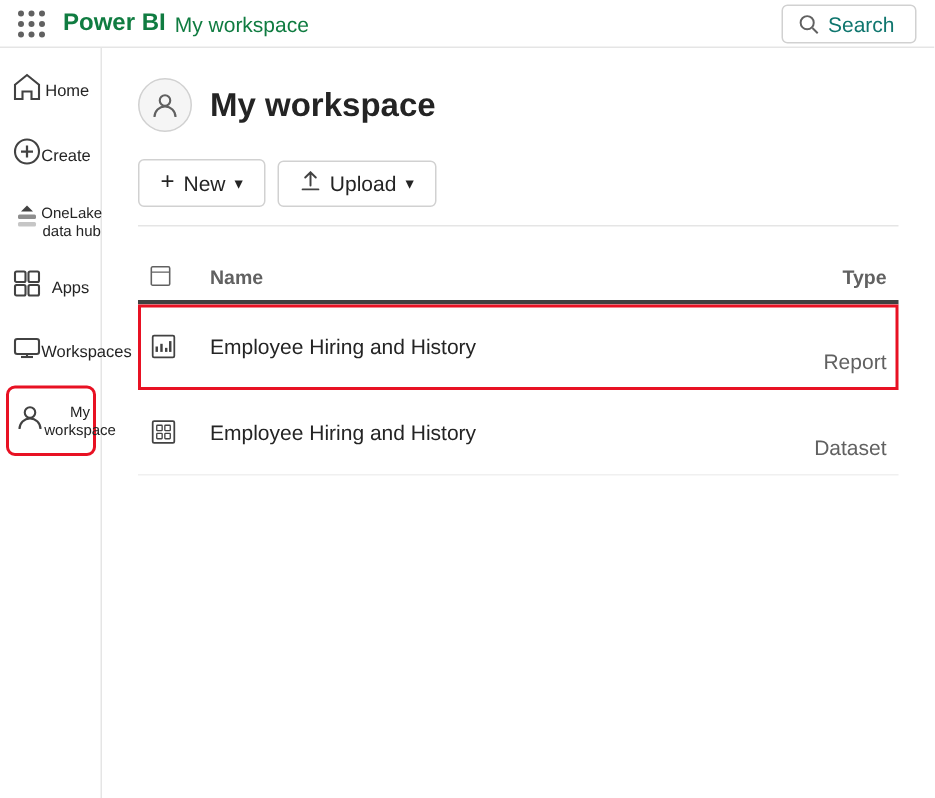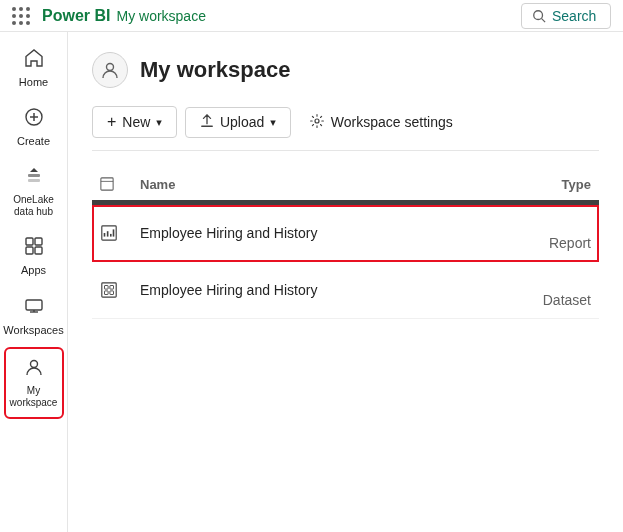--- a/index.html
+++ b/index.html
@@ -62,23 +62,23 @@
       background: #fff;
       border-right: 1px solid #e5e5e5;
       display: flex;
       flex-direction: column;
       align-items: center;
       padding-top: 8px;
       flex-shrink: 0;
     }
     .sidebar-item {
       display: flex;
-      flex-direction: column;
-      align-items: center;
-      justify-content: center;
+      flex-direction: row;
+      align-items: center;
+      justify-content: space-between;
       width: 60px;
       padding: 8px 4px;
       cursor: pointer;
       border-radius: 6px;
       margin-bottom: 2px;
       text-align: center;
     }
     .sidebar-item.active-workspace {
       border: 2px solid #e81123;
       background: #fff;
@@ -157,21 +157,21 @@
       color: #242424;
       padding: 6px 10px;
       border-radius: 4px;
     }
 
     
     .table-header {
       display: grid;
       grid-template-columns: 40px 1fr 100px;
       padding: 6px 8px;
-      border-bottom: 5px solid #404040;
+      border-bottom: 3px solid #404040;
       color: #616161;
       font-size: 13px;
       font-weight: 600;
     }
     .table-row {
       display: grid;
       grid-template-columns: 40px 1fr 100px;
       padding: 10px 8px;
       border-bottom: 1px solid #f0f0f0;
       align-items: center;
@@ -314,29 +314,20 @@
       <button class="btn">
         <span>
           <svg width="14" height="14" viewBox="0 0 16 16">
               <path d="M8 1v10M4 5l4-4 4 4" stroke="#424242" stroke-width="1.5" fill="none" stroke-linecap="round"></path>
               <path d="M2 14h12" stroke="#424242" stroke-width="1.5" stroke-linecap="round"></path>
             </svg>
         </span>
         <span>Upload</span>
         <span style="font-size:11px;">▾</span>
       </button>
-      <div class="btn-workspace">
-        <span>
-          <svg width="16" height="16" viewBox="0 0 20 20">
-              <circle cx="10" cy="10" r="2.5" stroke="#424242" stroke-width="1.5" fill="none"></circle>
-              <path d="M10 2v2M10 16v2M2 10h2M16 10h2M4.22 4.22l1.42 1.42M14.36 14.36l1.42 1.42M4.22 15.78l1.42-1.42M14.36 5.64l1.42-1.42" stroke="#424242" stroke-width="1.4" stroke-linecap="round"></path>
-            </svg>
-        </span>
-        <span>Workspace settings</span>
-      </div>
     </div>
 
     <div>
       <div class="table-header">
         <span class="col-icon-header">
           <svg width="14" height="14" viewBox="0 0 16 16">
               <rect x="1" y="1" width="14" height="14" rx="1" stroke="#616161" stroke-width="1.2" fill="none"></rect>
               <line x1="1" y1="5" x2="15" y2="5" stroke="#616161" stroke-width="1"></line>
             </svg>
         </span>

